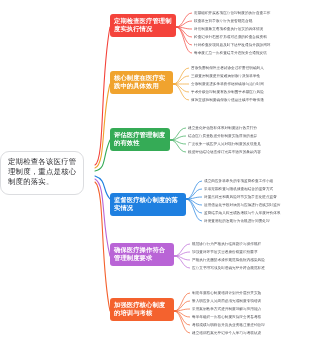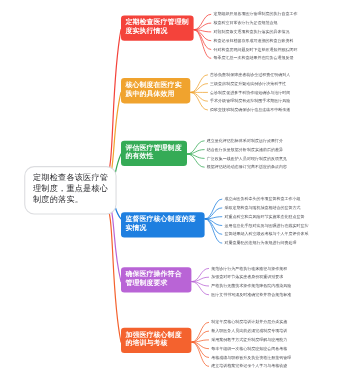--- a/index.html
+++ b/index.html
@@ -21,21 +21,21 @@
     position: absolute;
     left: 0;
     top: 0;
     width: 300px;
     height: 341px;
     pointer-events: none;
   }
   
   .root-node {
     position: absolute;
-    left: 22px;
+    left: 0;
     top: 151px;
     width: 84px;
     box-sizing: border-box;
     background: #ffffff;
     border: 1px solid #dcdde0;
     border-radius: 9px;
     padding: 5px 4px 6px 7px;
     z-index: 5;
   }
   .root-text {

